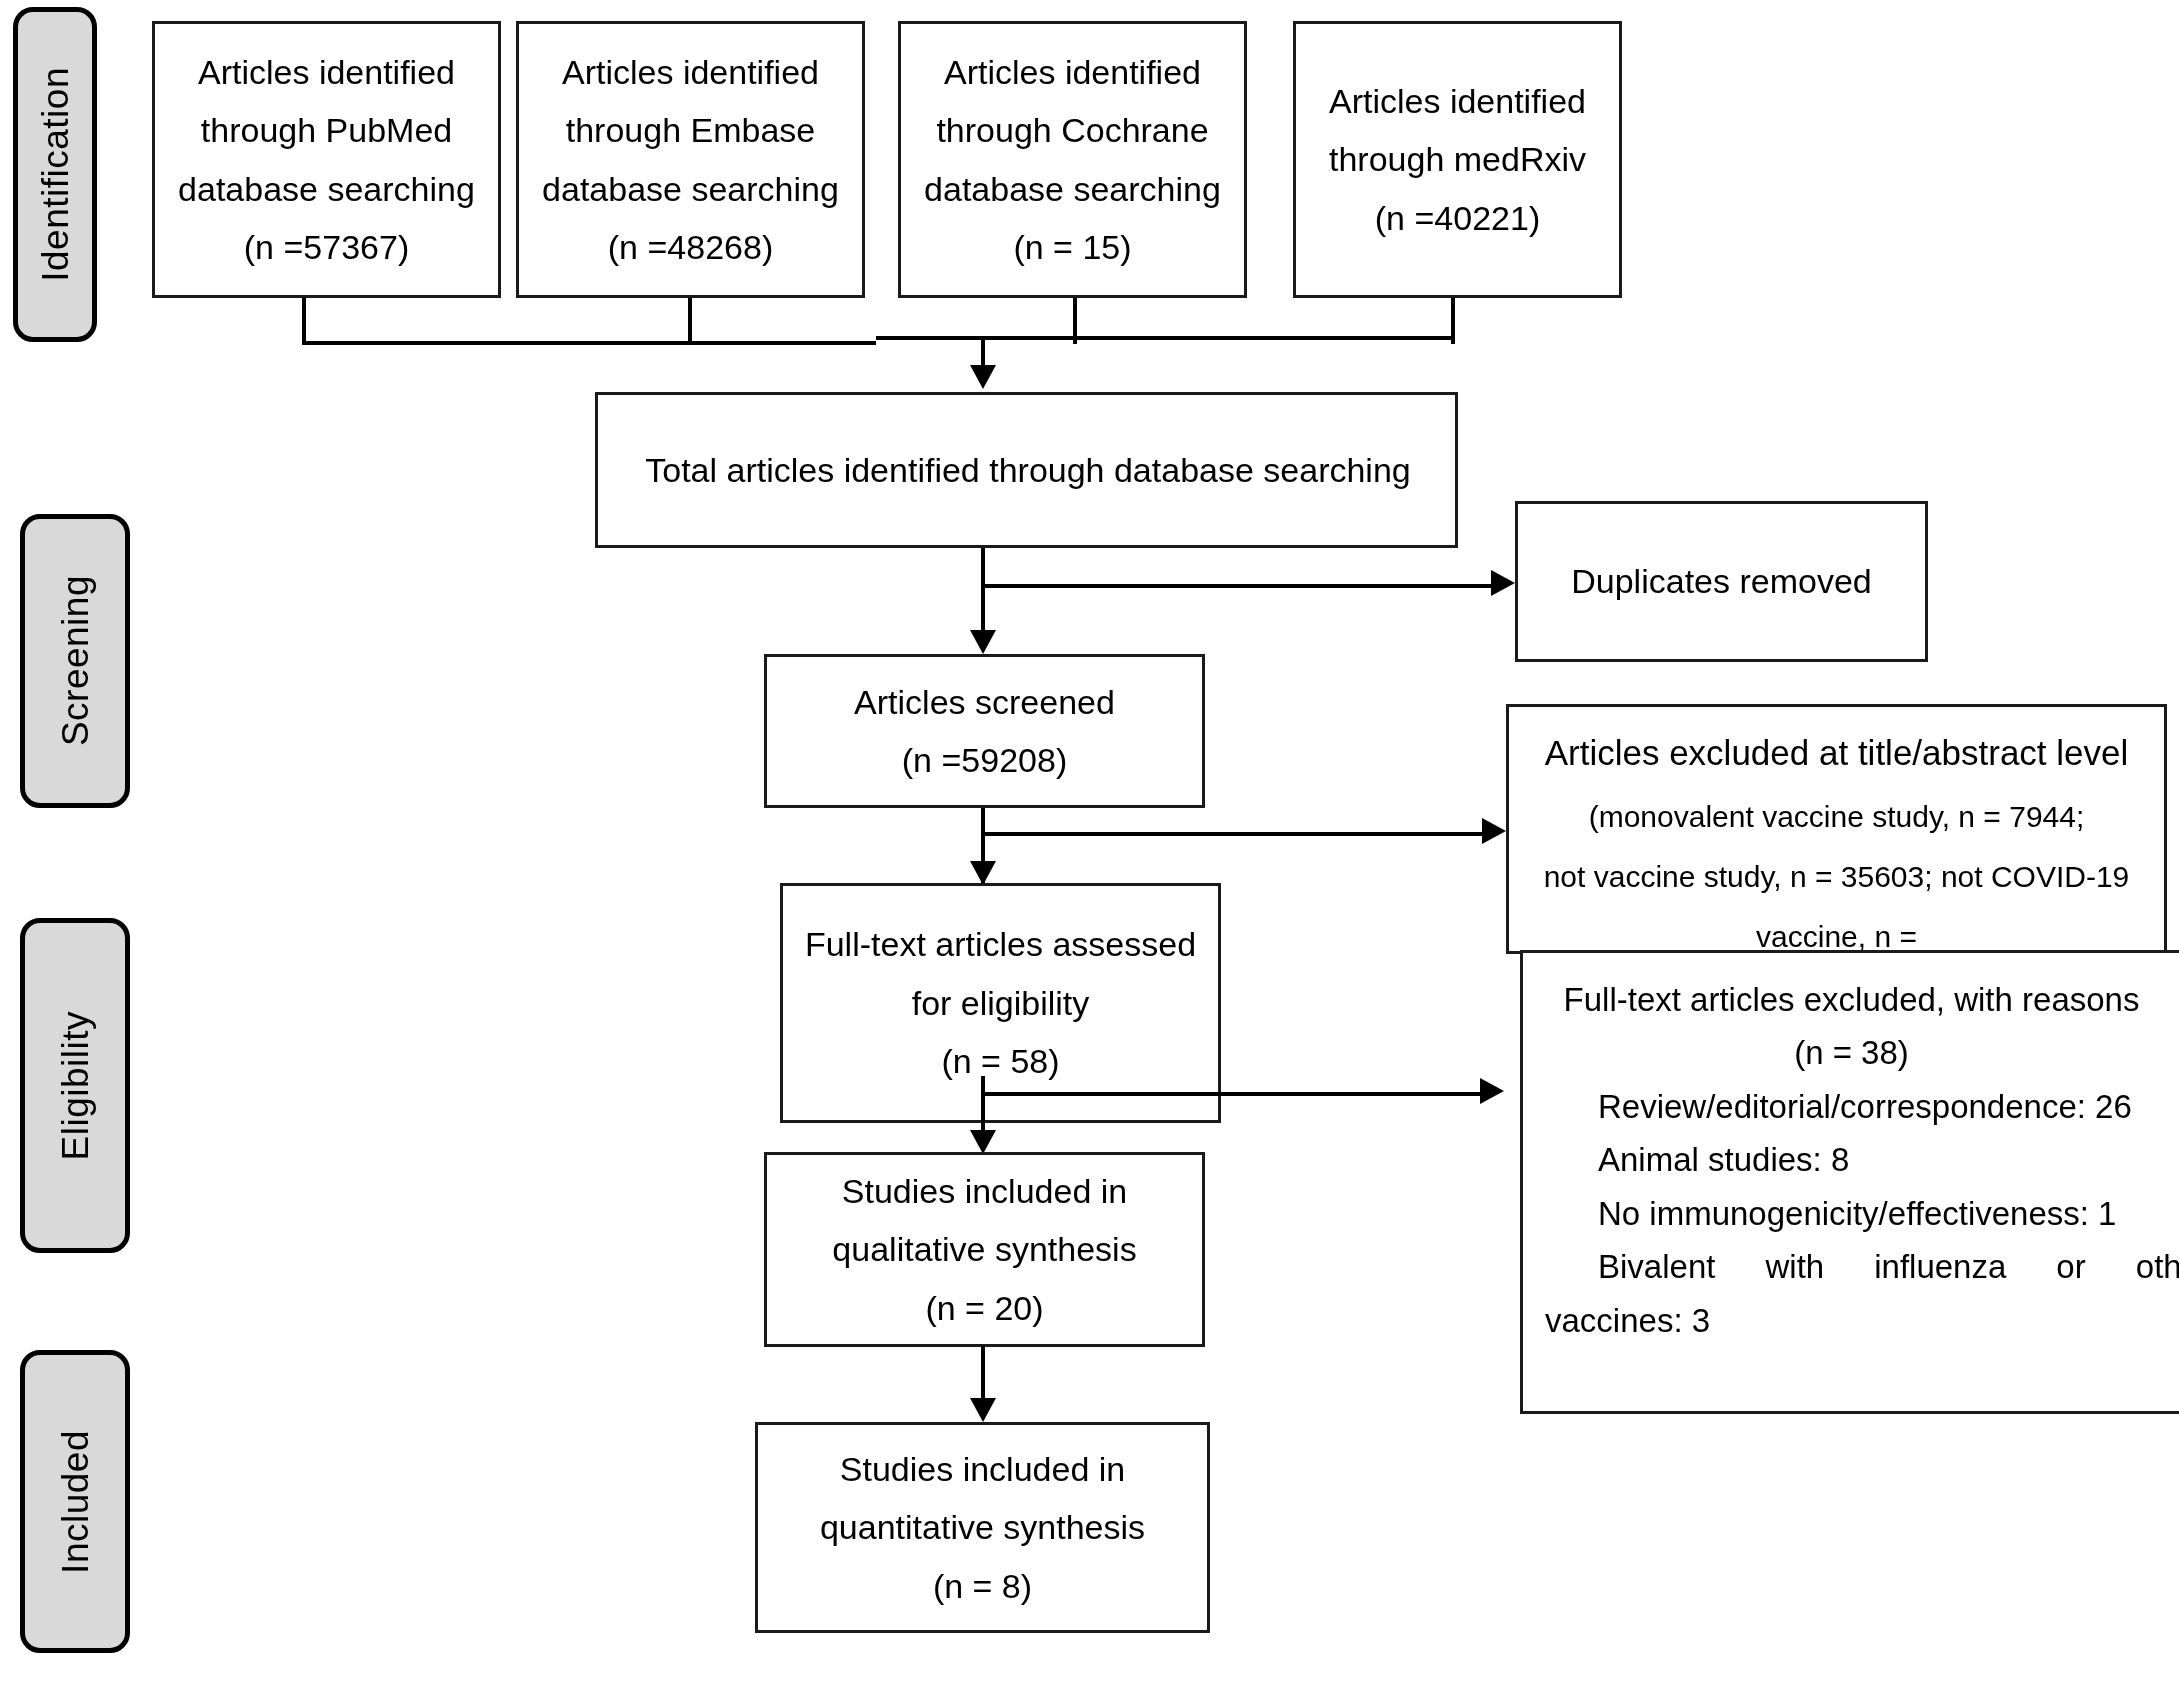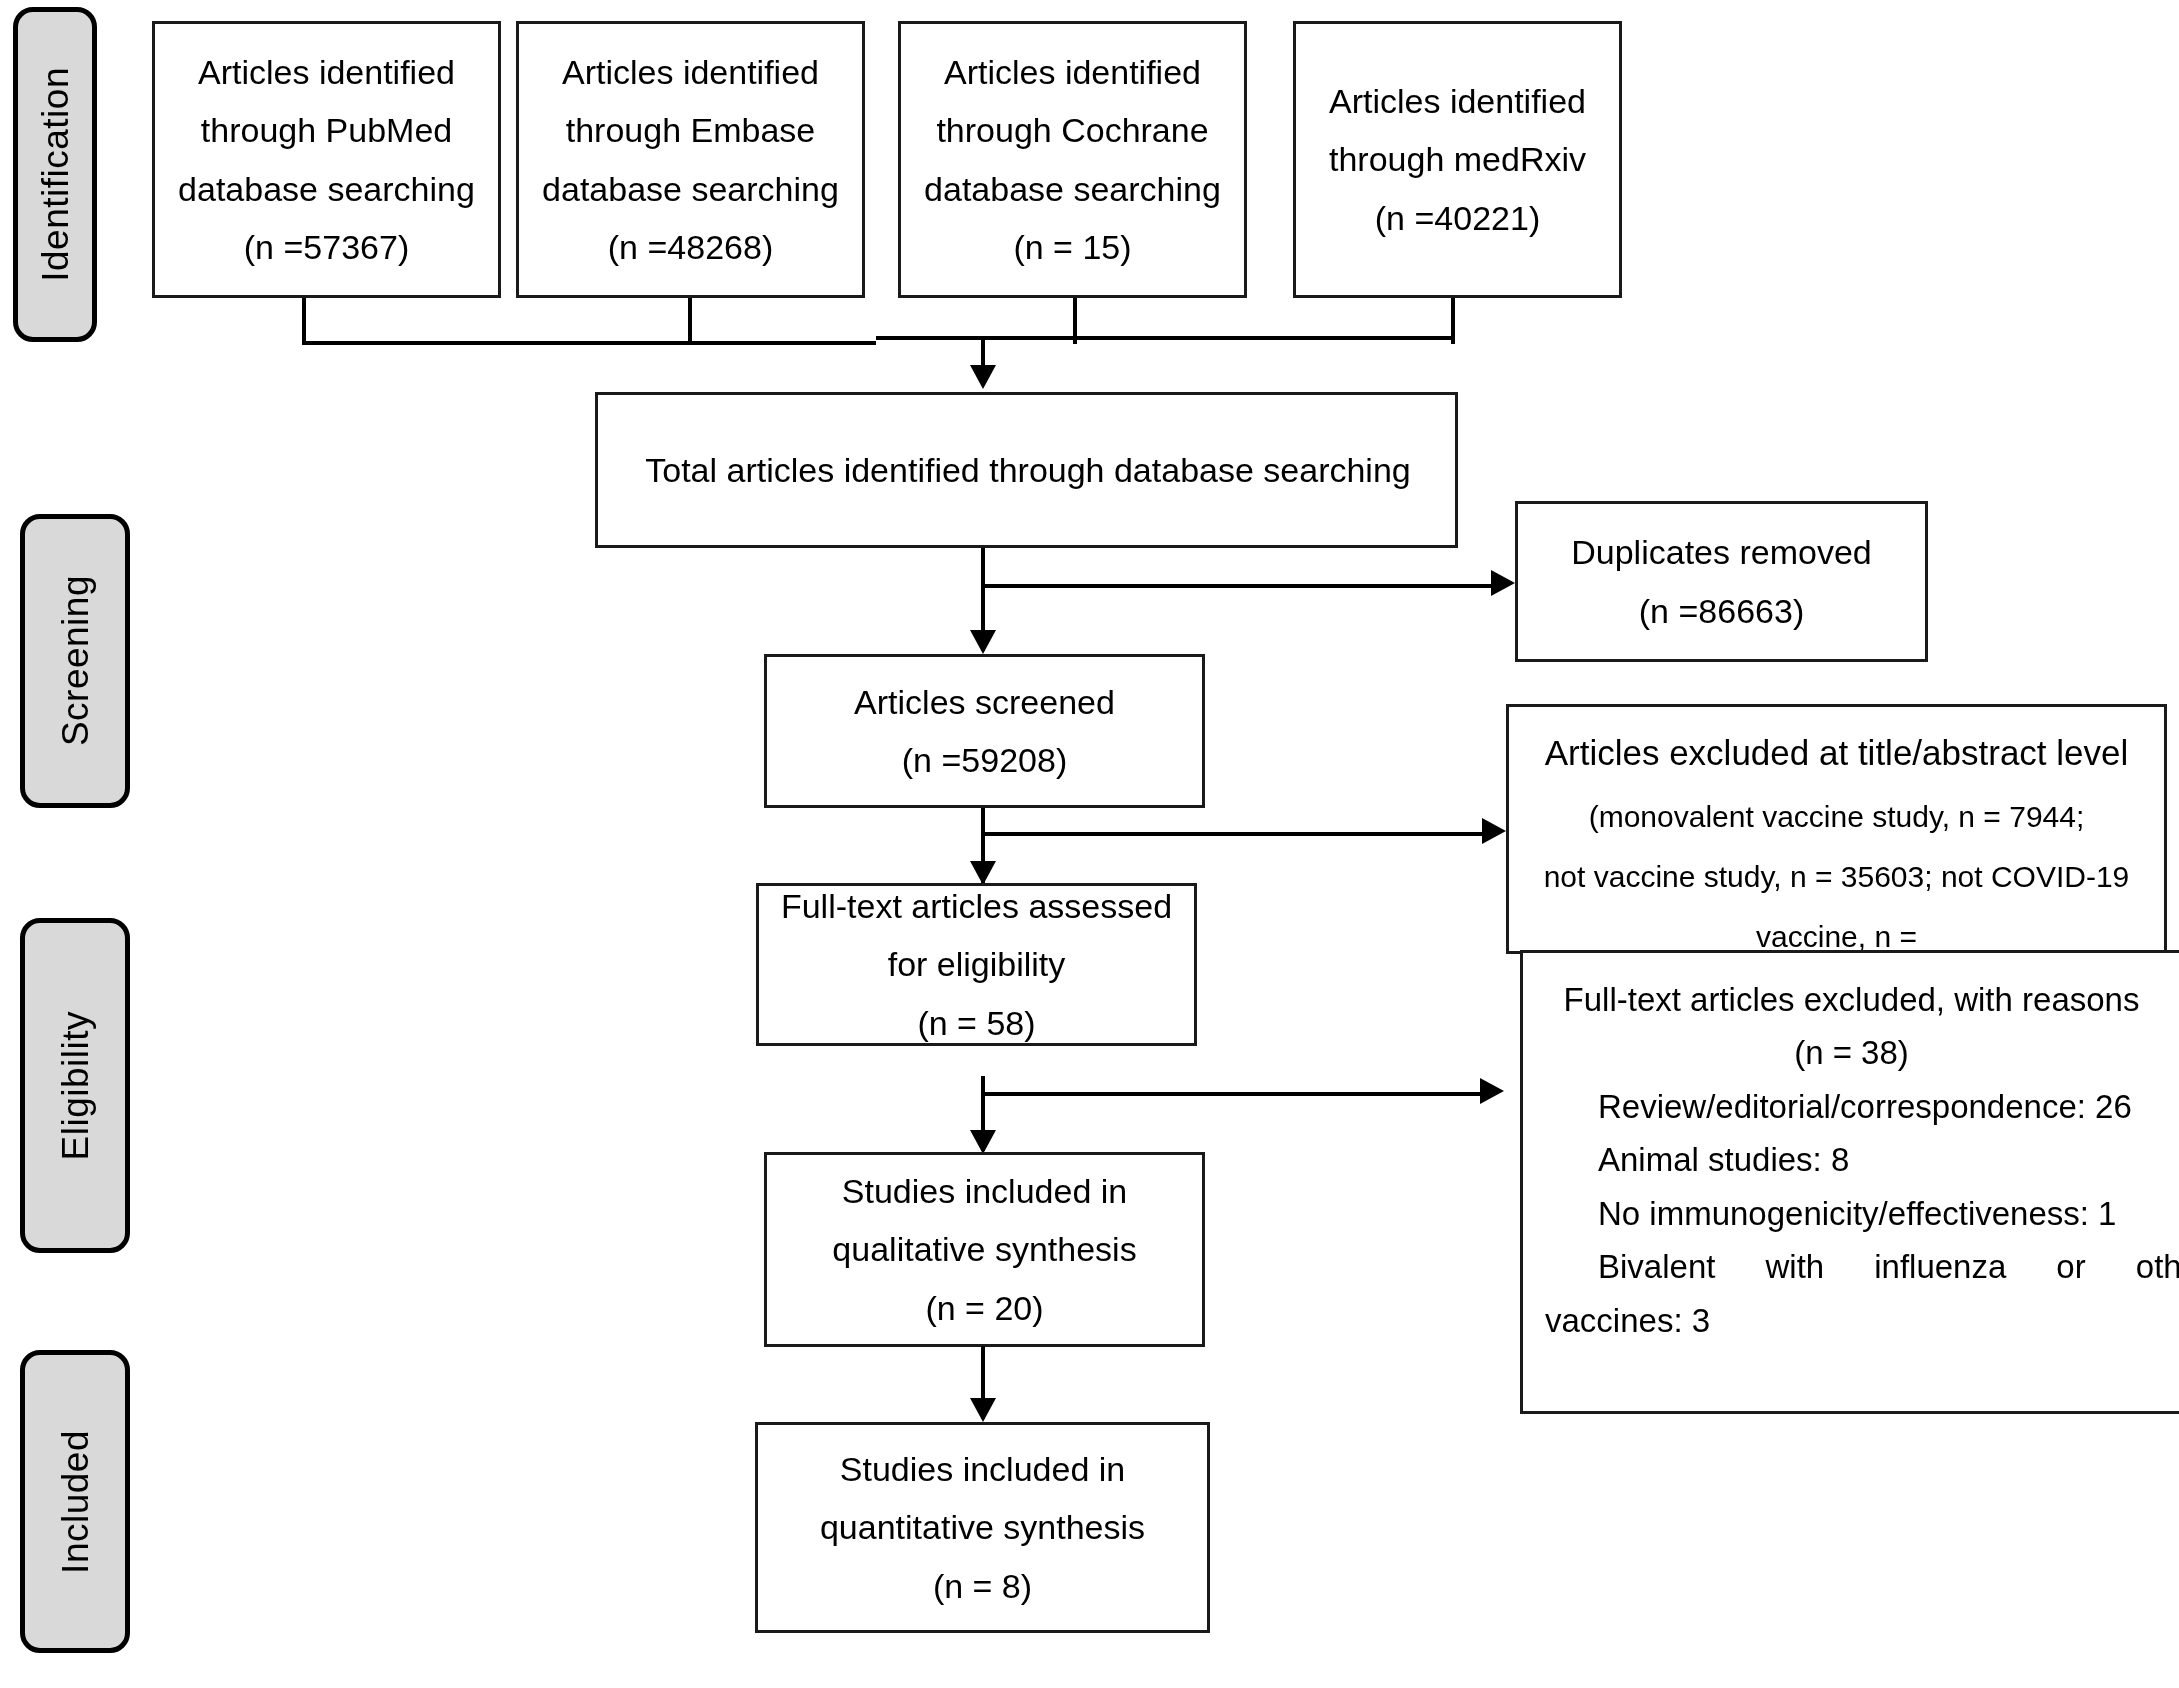--- a/index.html
+++ b/index.html
@@ -179,42 +179,41 @@
   </div>
 
   <div class="vline" style="left:981px; top:548px; height:103px;"></div>
   <div class="arrow-down" style="left:970px; top:630px;"></div>
 
   <div class="hline" style="left:981px; top:584px; width:514px;"></div>
   <div class="arrow-right" style="left:1491px; top:570px;"></div>
 
   <div class="fbox" style="left:1515px; top:501px; width:413px; height:161px;">
     <span class="ln">Duplicates removed</span>
-    <span class="ln">(n =86663)</span>
   </div>
 
   <div class="fbox" style="left:764px; top:654px; width:441px; height:154px;">
     <span class="ln">Articles screened</span>
     <span class="ln">(n =59208)</span>
   </div>
 
   <div class="vline" style="left:981px; top:808px; height:75px;"></div>
   <div class="arrow-down" style="left:970px; top:861px;"></div>
 
   <div class="hline" style="left:981px; top:832px; width:505px;"></div>
   <div class="arrow-right" style="left:1482px; top:818px;"></div>
 
   <div class="fbox excl-ta" style="left:1506px; top:684px; width:661px; height:250px;margin-top:20px;">
     <span class="ln hdr">Articles excluded at title/abstract level</span>
     <span class="ln sub">(monovalent vaccine study, n = 7944;</span>
     <span class="ln sub">not vaccine study, n = 35603; not COVID-19 vaccine, n =</span>
     <span class="ln sub">12386; other reasons: 3217)</span>
   </div>
 
-  <div class="fbox" style="left:756px; top:883px; width:441px; height:163px;align-items:center;">
+  <div class="fbox" style="left:780px; top:883px; width:441px; height:240px;align-items:center;">
     <span class="ln">Full-text articles assessed</span>
     <span class="ln">for eligibility</span>
     <span class="ln">(n = 58)</span>
   </div>
 
   <div class="vline" style="left:981px; top:1076px; height:75px;"></div>
   <div class="arrow-down" style="left:970px; top:1130px;"></div>
 
   <div class="hline" style="left:981px; top:1092px; width:503px;"></div>
   <div class="arrow-right" style="left:1480px; top:1078px;"></div>

